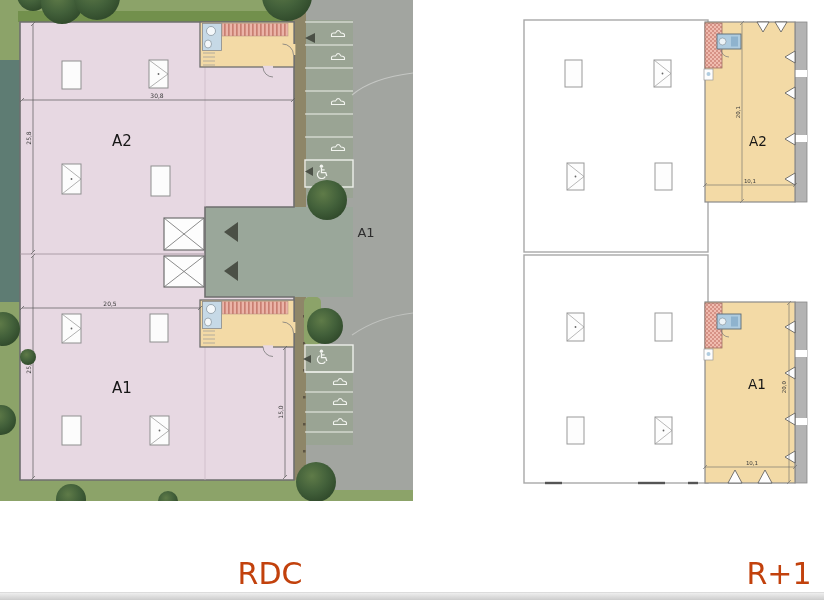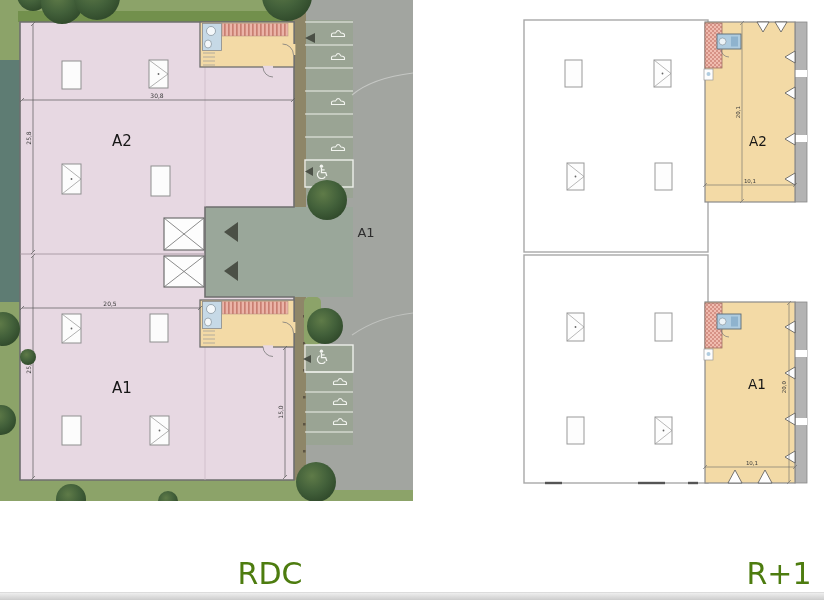--- a/index.html
+++ b/index.html
@@ -8,21 +8,21 @@
   svg{position:absolute;display:block;}
   #site-svg{left:0;top:0;}
   #r1-svg{left:517px;top:15px;}
   svg text{font-family:"DejaVu Sans",sans-serif;}
   .dim-t{font-size:6px;fill:#3a3a3a;}
   .dim-s{font-size:5.5px;fill:#3a3a3a;}
   .unit-l{font-size:15px;fill:#161616;}
   .unit-m{font-size:13.5px;fill:#161616;}
   .road-l{font-size:13px;fill:#2d2d2d;}
   .caption{position:absolute;top:555px;width:140px;text-align:center;
-    font-family:"DejaVu Sans",sans-serif;font-size:30px;color:#4d7c0f;line-height:38px;}
+    font-family:"DejaVu Sans",sans-serif;font-size:30px;color:#c2410c;line-height:38px;}
   .caption-rdc{left:200px;}
   .caption-r1{left:709px;}
   .bottom-bar{position:absolute;left:0;top:592px;width:824px;height:8px;
     background:linear-gradient(#eeeeee,#c7c7c7);border-top:1px solid #dcdcdc;}
 </style>
 </head>
 <body>
 
 <div class="stage">
 

